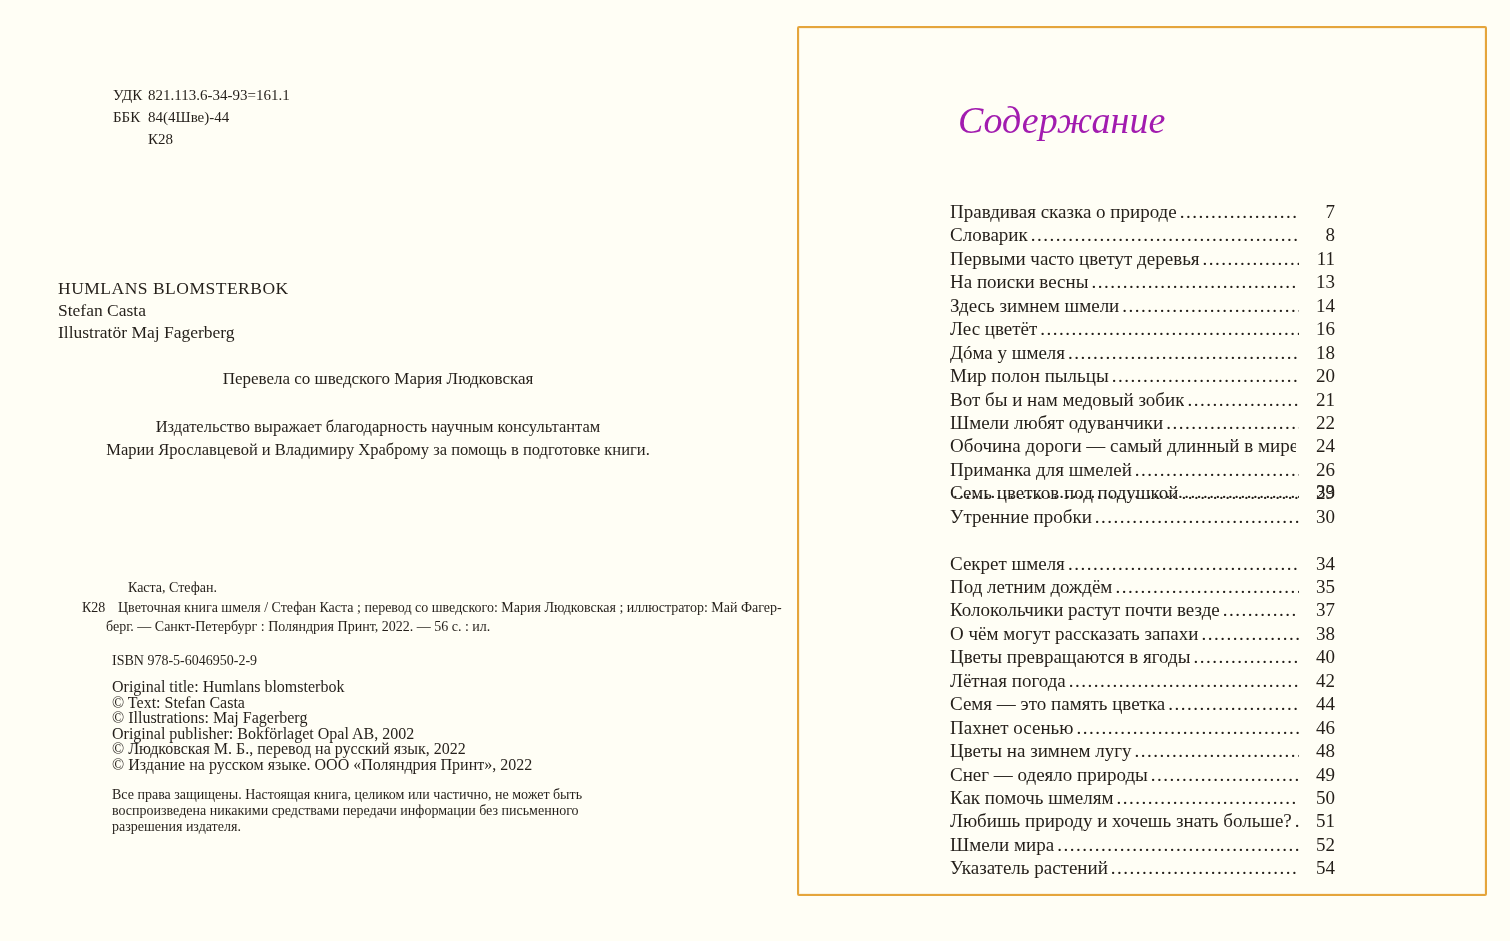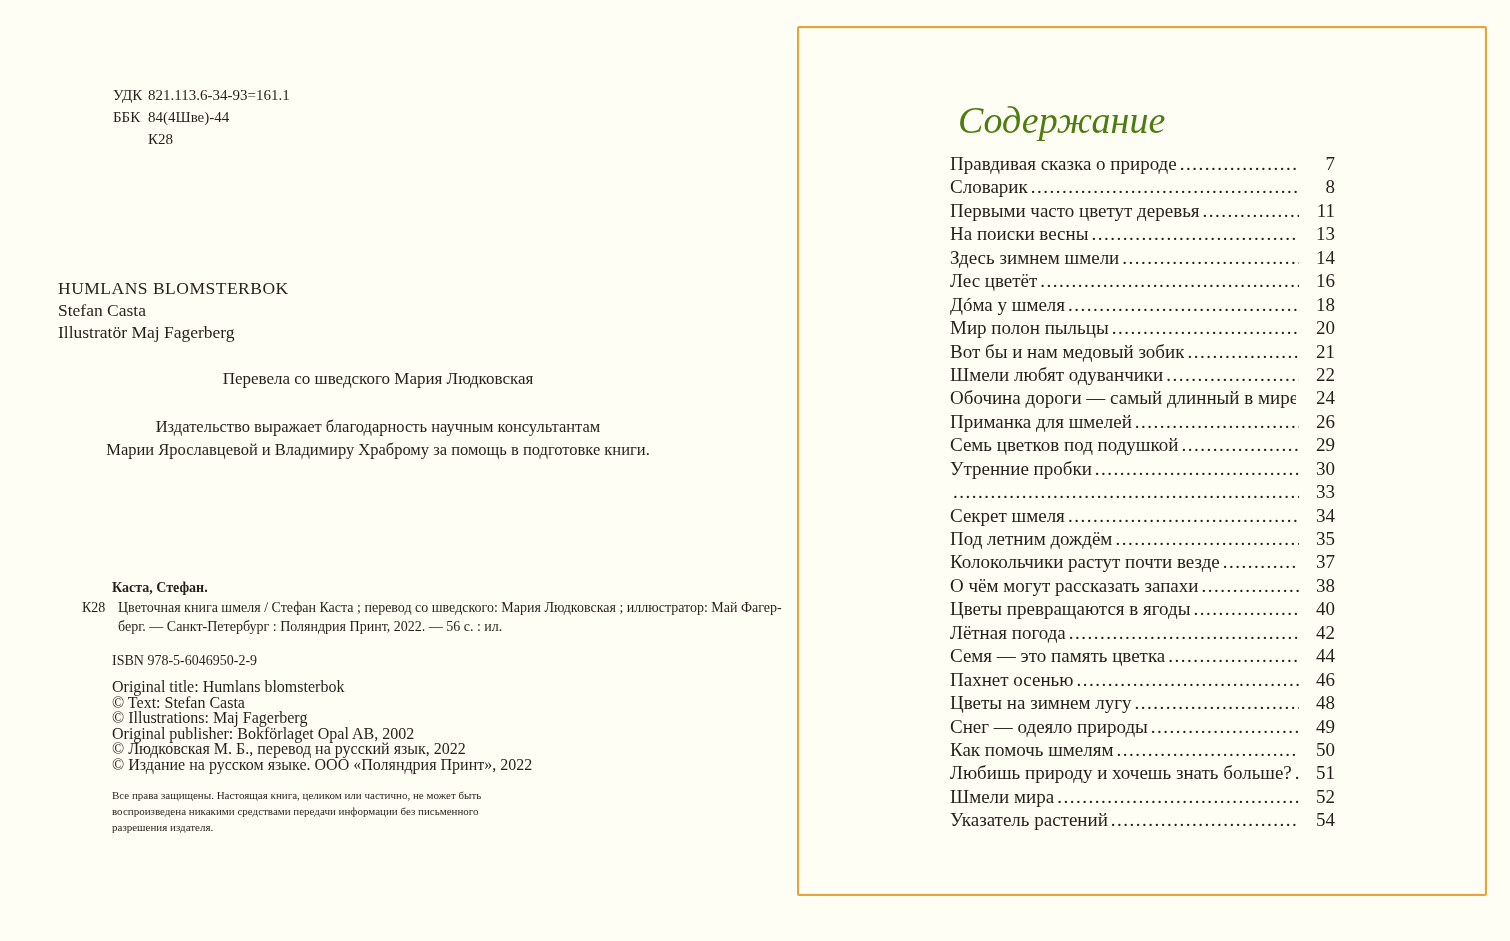--- a/index.html
+++ b/index.html
@@ -21,45 +21,45 @@
   .class-label { width:35px; }
 
   .title-block { position:absolute; left:58px; top:277px; width:640px; font-size:17.5px; line-height:22px; }
   .title-block .orig-title { letter-spacing:.5px; }
 
   .translator-line { position:absolute; left:58px; top:369px; width:640px; text-align:center; font-size:17px; }
 
   .ack-block { position:absolute; left:58px; top:415px; width:640px; text-align:center; font-size:16.5px; line-height:23px; }
 
   .biblio-block { position:absolute; left:82px; top:578px; width:650px; font-size:14px; line-height:19.5px; }
-  .biblio-author { margin-left:30px; font-weight:bold; }
+  .biblio-author { margin-left:46px; font-weight:normal; }
   .biblio-row { display:flex; white-space:nowrap; }
   .biblio-code { width:36px; flex:0 0 36px; }
-  .biblio-cont { margin-left:36px; white-space:nowrap; }
+  .biblio-cont { margin-left:24px; white-space:nowrap; }
   .isbn-line { margin-left:30px; margin-top:14px; }
 
   .credits-block { position:absolute; left:112px; top:679px; font-size:16px; line-height:15.6px; white-space:nowrap; }
-  .rights-block { position:absolute; left:112px; top:787px; font-size:11px; line-height:16px; white-space:nowrap; }
+  .rights-block { position:absolute; left:112px; top:787px; font-size:14px; line-height:16px; white-space:nowrap; }
 
   
   .right-page {
     position:absolute; left:797px; top:26px; width:690px; height:870px;
     border:2px solid #e5a53b;
     border-radius:2px;
     box-shadow: inset 0 0 0 0.5px rgba(229,165,59,.25);
   }
   .toc-title {
     position:absolute; left:159px; top:72px;
     font-style:italic; font-weight:normal;
     font-size:38px; line-height:40px;
-    color:#4d7c0f;
+    color:#a21caf;
   }
   .toc-list { position:absolute; left:151px; top:124px; width:385px; font-size:19px; }
   .toc-row { display:flex; align-items:baseline; height:23.45px; line-height:23.45px; white-space:nowrap; }
-  .toc-label { flex:0 1 auto; overflow:hidden; }
+  .toc-label { flex:0 1 auto; overflow:hidden;margin-top:48px; }
   .toc-dots { flex:1 1 0; overflow:hidden; white-space:nowrap; margin:0 6px 0 3px; letter-spacing:1.5px; }
   .toc-dots::after {
     content:"......................................................................................................................................................";
   }
   .toc-page { flex:0 0 30px; width:30px; text-align:right; }
 </style>
 </head>
 <body>
 
 <div class="canvas">

